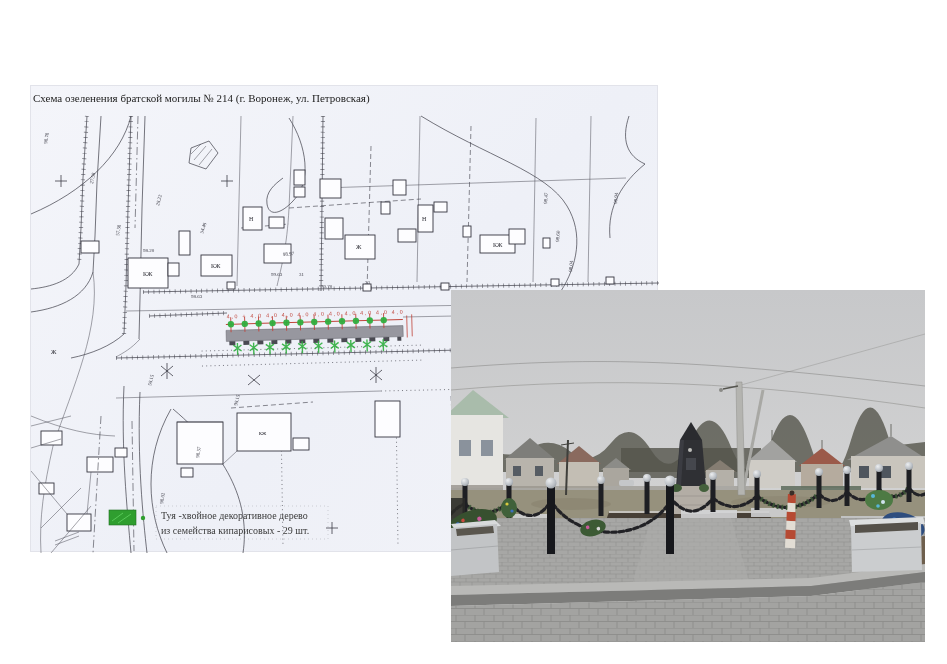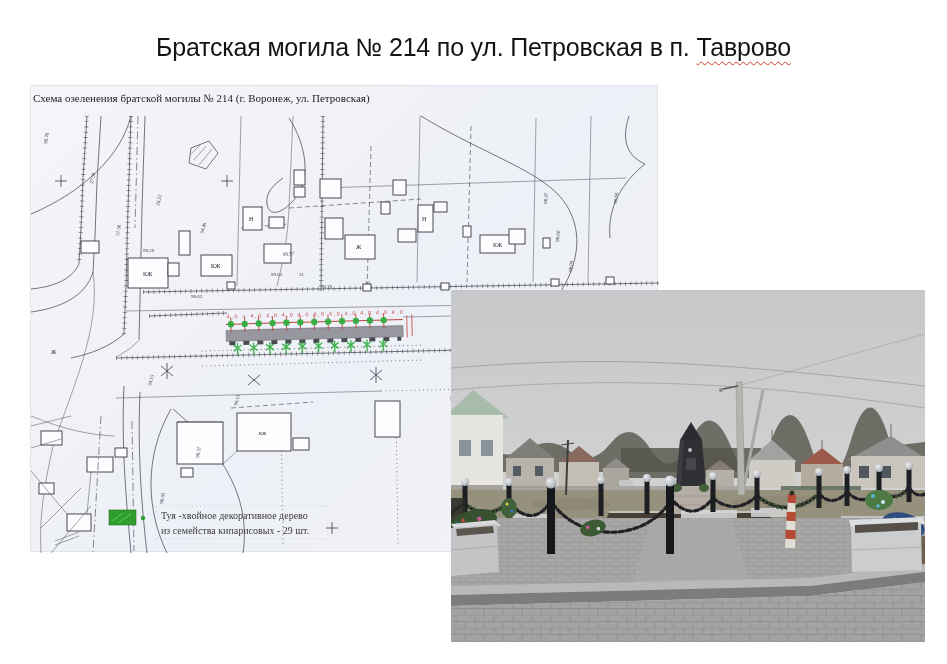--- a/index.html
+++ b/index.html
@@ -27,21 +27,20 @@
   .bld-label{font-family:"Liberation Serif",serif;font-size:6px;fill:#2c2c34;}
   .micro{font-family:"Liberation Serif",serif;font-size:5px;fill:#3a3a44;}
   .dim-row{font-family:"Liberation Sans",sans-serif;font-size:5.4px;fill:#c0443a;}
   .legend-text{font-family:"Liberation Serif",serif;font-size:10px;fill:#3a3a3a;}
 </style>
 </head>
 <body>
 
 <div class="slide">
 
-  <h1 class="title"><span>Братская могила № 214 по ул. Петровская в п.</span><span> </span><span class="uw">Таврово</span></h1>
 
   <div class="map">
     <div class="map-caption">Схема озеленения братской могилы № 214 (г. Воронеж,  ул. Петровская)</div>
     <svg width="628" height="467" viewBox="0 0 628 467">
 
       <g>
         <path class="ink" d="M100,30 C90,70 52,106 0,128"></path>
         <path class="ink" d="M258,32 C276,60 281,96 262,115 C250,128 238,131 236,118 C234,106 244,98 252,92"></path>
         <path class="ink" d="M390,30 C455,70 516,86 536,120 C553,148 546,180 530,205"></path>
         <path class="ink" d="M598,30 C590,54 596,70 614,78 C592,96 576,120 579,152"></path>

